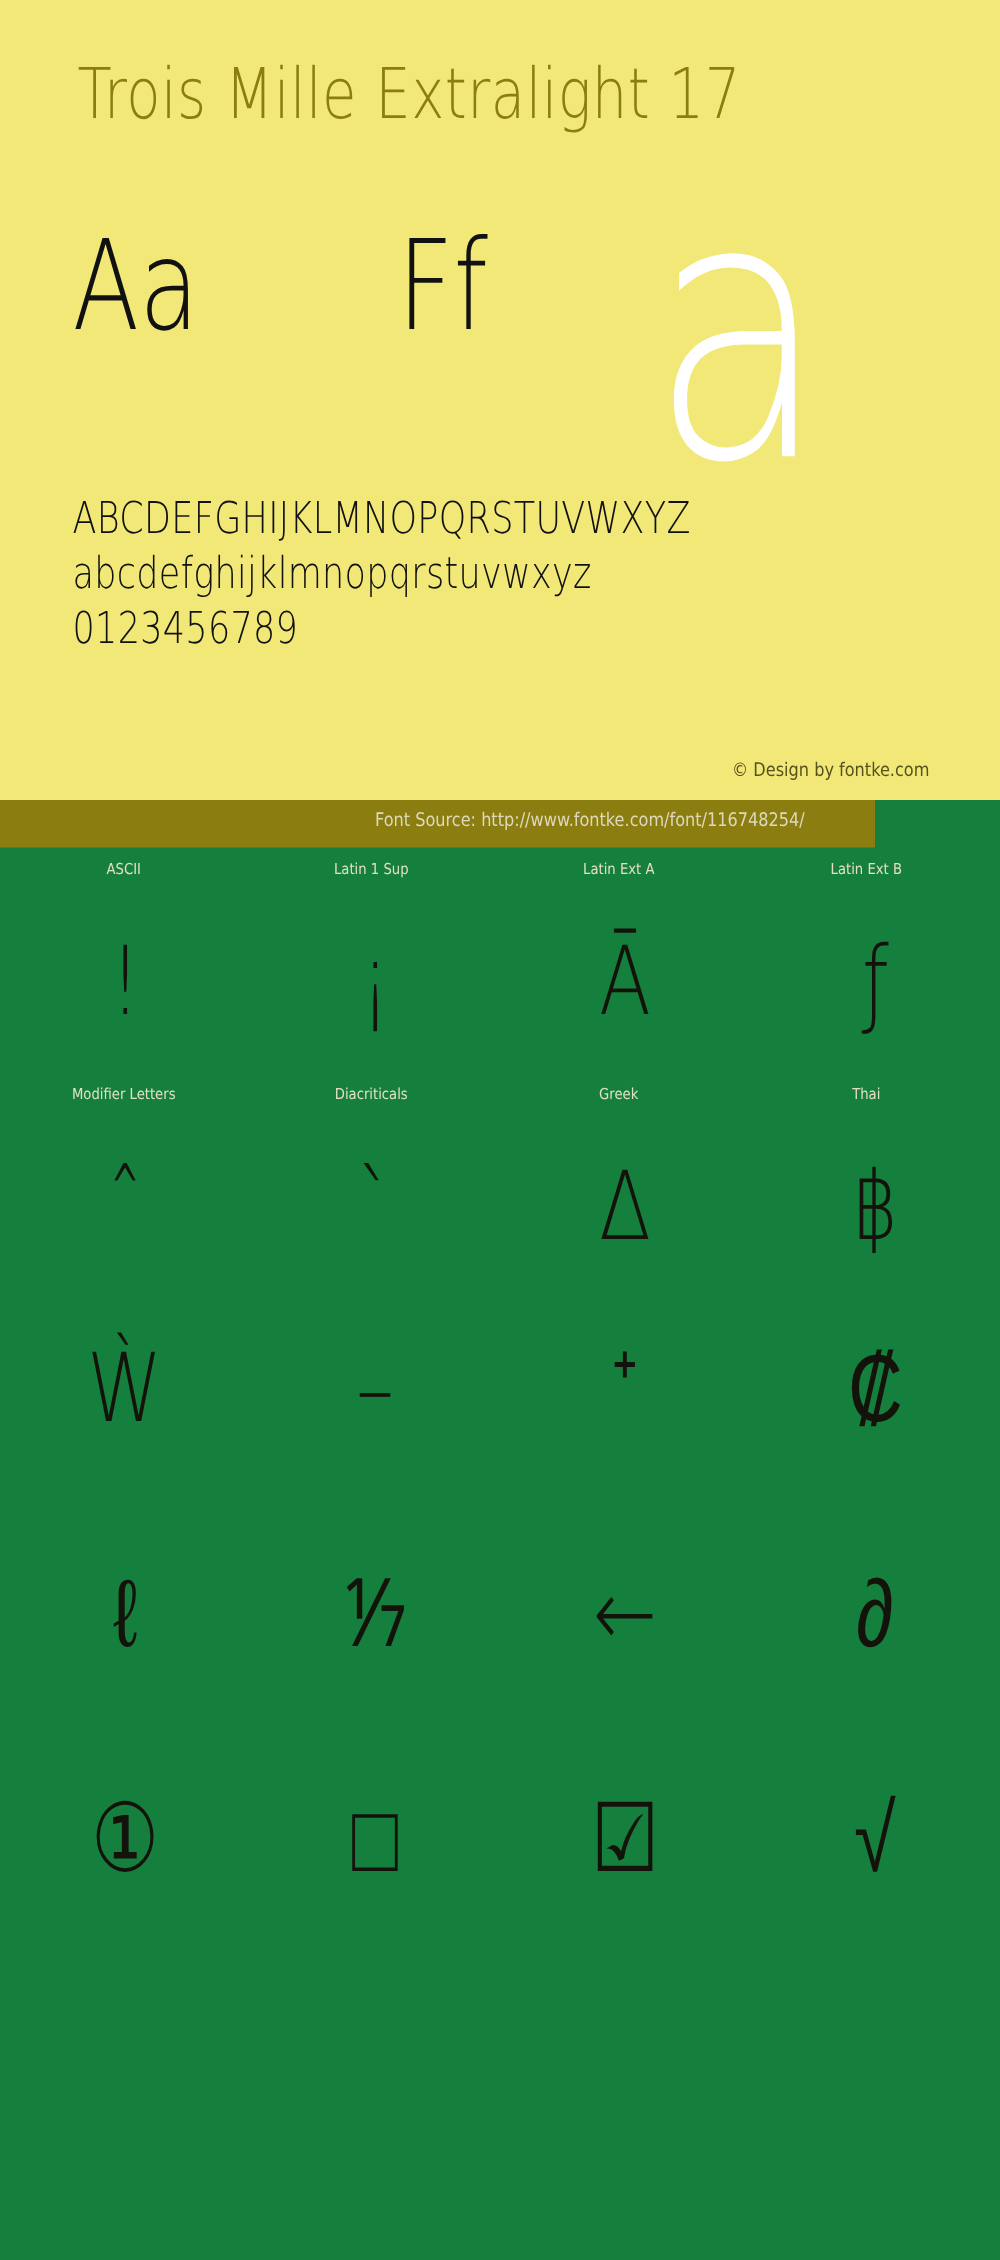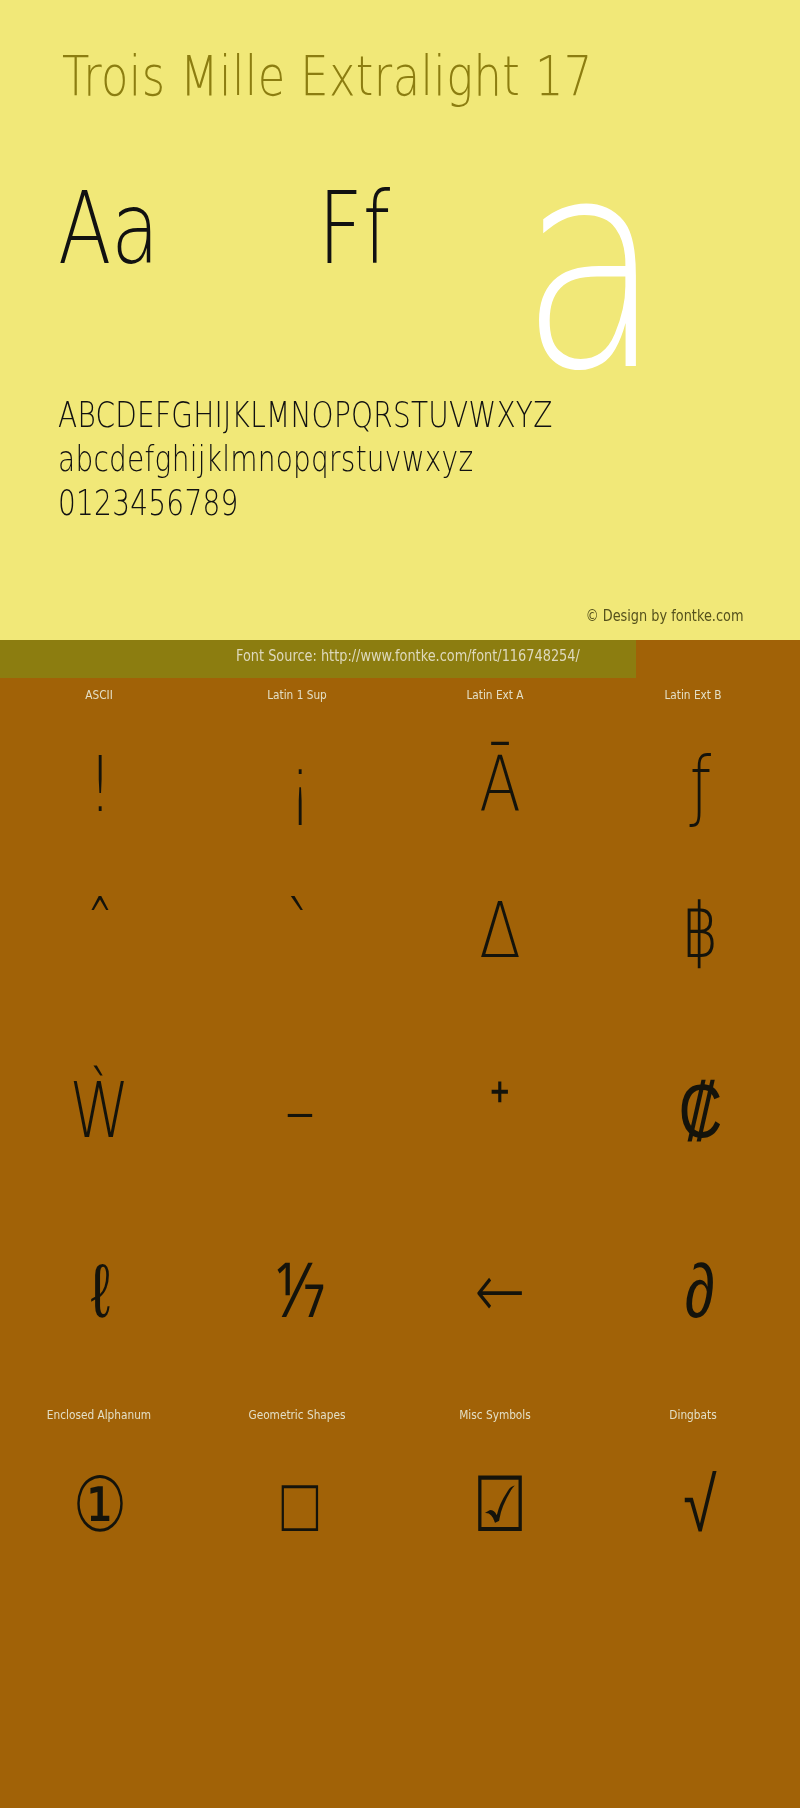--- a/index.html
+++ b/index.html
@@ -10,21 +10,21 @@
     width: 800px;
     height: 1808px;
     background: #8c7d10;
     font-family: "Liberation Sans", sans-serif;
     overflow: hidden;
   }
   #page {
     position: relative;
     width: 800px;
     height: 1808px;
-    background: #a16207;
+    background: #15803d;
   }
 
   
   .hero {
     position: absolute;
     left: 0;
     top: 0;
     width: 800px;
     height: 640px;
     background: #f1e878;
@@ -113,21 +113,21 @@
     transform: scaleX(0.86);
     transform-origin: right top;
     white-space: nowrap;
   }
 
   
   .source-strip {
     position: absolute;
     left: 0;
     top: 640px;
-    width: 636px;
+    width: 700px;
     height: 38px;
     background: #8c7d10;
   }
   .source-text {
     position: absolute;
     right: 56px;
     top: 5px;
     font-size: 15px;
     line-height: 22px;
     color: #ded9bd;
@@ -237,20 +237,26 @@
         <div class="cell-glyph">
             <span>Ā</span>
           </div>
         <div class="cell-glyph">
             <span>ƒ</span>
           </div>
       </div>
     </div>
 
     <div class="grid-row">
+      <div class="grid-row-labels">
+        <div class="cell-label">Modifier Letters</div>
+        <div class="cell-label">Diacriticals</div>
+        <div class="cell-label">Greek</div>
+        <div class="cell-label">Thai</div>
+      </div>
       <div class="grid-row-glyphs">
         <div class="cell-glyph">
             <span>ˆ</span>
           </div>
         <div class="cell-glyph">
             <span>ˋ</span>
           </div>
         <div class="cell-glyph">
             <span>Δ</span>
           </div>
@@ -288,26 +294,20 @@
         <div class="cell-glyph">
             <span>←</span>
           </div>
         <div class="cell-glyph">
             <span>∂</span>
           </div>
       </div>
     </div>
 
     <div class="grid-row">
-      <div class="grid-row-labels">
-        <div class="cell-label">Enclosed Alphanum</div>
-        <div class="cell-label">Geometric Shapes</div>
-        <div class="cell-label">Misc Symbols</div>
-        <div class="cell-label">Dingbats</div>
-      </div>
       <div class="grid-row-glyphs">
         <div class="cell-glyph">
             <span>①</span>
           </div>
         <div class="cell-glyph">
             <span>□</span>
           </div>
         <div class="cell-glyph">
             <span>☑</span>
           </div>

